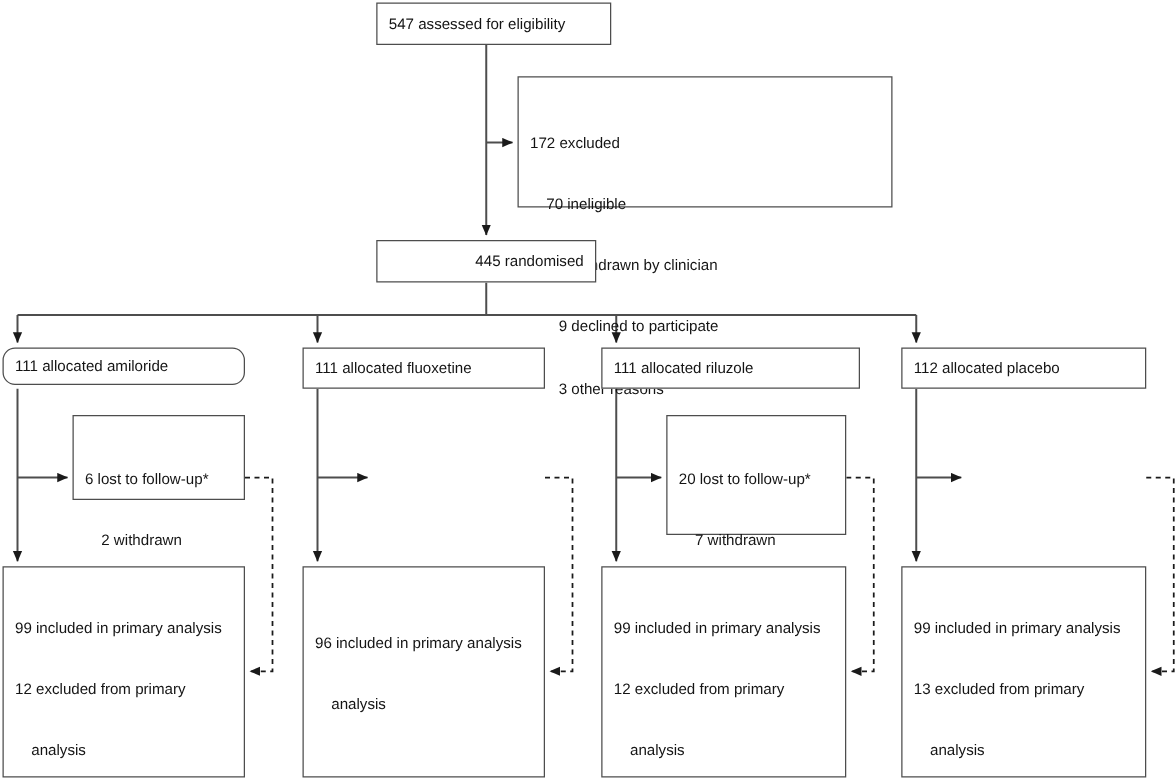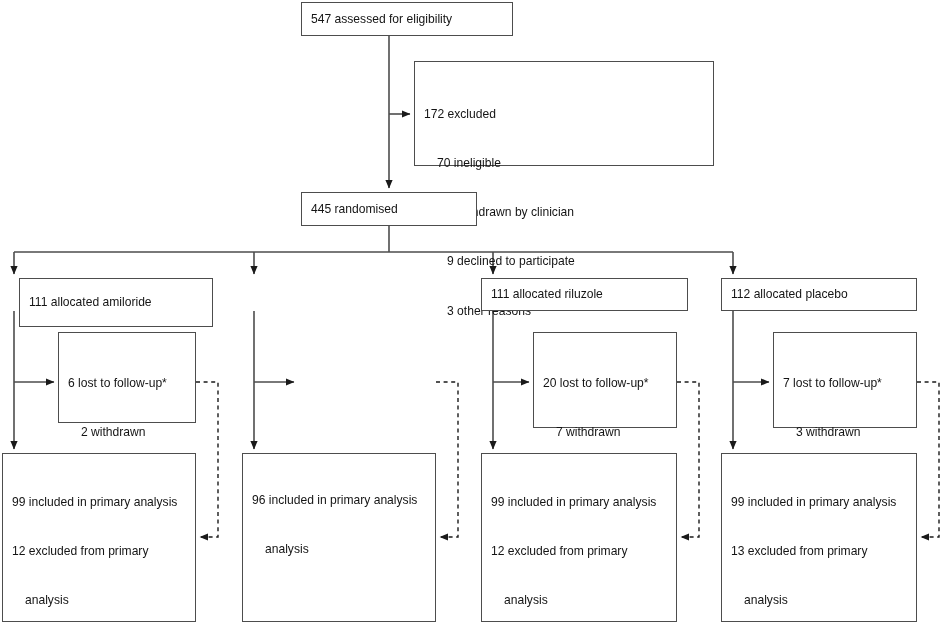--- a/index.html
+++ b/index.html
@@ -65,80 +65,78 @@
 
     <path d="M493,311 L493,449" stroke="#4d4d4d" stroke-width="1.6" fill="none" marker-end="url(#ah)"></path>
     <path d="M493,382 L529,382" stroke="#4d4d4d" stroke-width="1.6" fill="none" marker-end="url(#ah)"></path>
     <path d="M677,382 L699,382 L699,537 L681,537" stroke="#1a1a1a" stroke-width="1.4" fill="none" stroke-dasharray="4,3.6" marker-end="url(#ahl)"></path>
 
     <path d="M733,311 L733,449" stroke="#4d4d4d" stroke-width="1.6" fill="none" marker-end="url(#ah)"></path>
     <path d="M733,382 L769,382" stroke="#4d4d4d" stroke-width="1.6" fill="none" marker-end="url(#ah)"></path>
     <path d="M917,382 L939,382 L939,537 L921,537" stroke="#1a1a1a" stroke-width="1.4" fill="none" stroke-dasharray="4,3.6" marker-end="url(#ahl)"></path>
   </svg>
 
-  <div class="box vcenter" style="left:301px;top:2px;width:212px;height:34px;">
+  <div class="box vcenter" style="left:301px;top:2px;width:188px;height:34px;">
     <span class="ln">547 assessed for eligibility</span>
   </div>
 
   <div class="box" style="left:414px;top:61px;width:300px;height:105px;padding-top:11px;">
     <span class="ln lvl0">172 excluded</span>
     <span class="ln lvl1">70 ineligible</span>
     <span class="ln lvl2">6 withdrawn by clinician</span>
     <span class="ln lvl2">9 declined to participate</span>
     <span class="ln lvl2">3 other reasons</span>
   </div>
 
-  <div class="box vcenter" style="left:301px;top:192px;width:176px;height:34px;">
+  <div class="box vcenter" style="left:301px;top:192px;width:176px;height:34px;justify-content:flex-end;">
     <span class="ln">445 randomised</span>
   </div>
 
-  <div class="box vcenter" style="left:19px;top:278px;width:194px;height:49px;">
+  <div class="box vcenter" style="left:2px;top:278px;width:194px;height:30px;border-radius:10px;">
     <span class="ln">111 allocated amiloride</span>
+  </div>
+  <div class="box vcenter" style="left:242px;top:278px;width:194px;height:33px;">
+    <span class="ln">111 allocated fluoxetine</span>
   </div>
   <div class="box vcenter" style="left:481px;top:278px;width:207px;height:33px;">
     <span class="ln">111 allocated riluzole</span>
   </div>
   <div class="box vcenter" style="left:721px;top:278px;width:196px;height:33px;text-align:center;">
     <span class="ln">112 allocated placebo</span>
   </div>
 
-  <div class="box" style="left:58px;top:332px;width:138px;height:91px;padding-top:9px;">
+  <div class="box" style="left:58px;top:332px;width:138px;height:68px;padding-top:9px;">
     <span class="ln lvl0">6 lost to follow-up*</span>
     <span class="ln lvl1">2 withdrawn</span>
     <span class="ln lvl1">1 died</span>
     <span class="ln lvl1">3 unable to contact</span>
   </div>
 
 
   <div class="box" style="left:533px;top:332px;width:144px;height:96px;padding-top:9px;">
     <span class="ln lvl0">20 lost to follow-up*</span>
     <span class="ln lvl1">7 withdrawn</span>
     <span class="ln lvl1">1 died</span>
     <span class="ln lvl1">2 unable to contact</span>
   </div>
 
-  <div class="box" style="left:773px;top:332px;width:144px;height:96px;padding-top:9px;">
-    <span class="ln lvl0">7 lost to follow-up*</span>
-    <span class="ln lvl1">3 withdrawn</span>
-    <span class="ln lvl1">4 unable to contact</span>
-  </div>
 
   <div class="box" style="left:2px;top:453px;width:194px;height:169px;padding-top:7px;">
     <span class="ln lvl0">99 included in primary analysis</span>
     <span class="ln lvl0">12 excluded from primary</span>
     <span class="ln lvl1">analysis</span>
     
     
     
     
     
     
   </div>
 
-  <div class="box" style="left:242px;top:453px;width:194px;height:169px;padding-top:5px;">
+  <div class="box" style="left:242px;top:453px;width:194px;height:169px;padding-top:19px;">
     <span class="ln lvl0">96 included in primary analysis</span>
     <span class="ln lvl1">analysis</span>
     
     
     
     
     
     
   </div>
 

